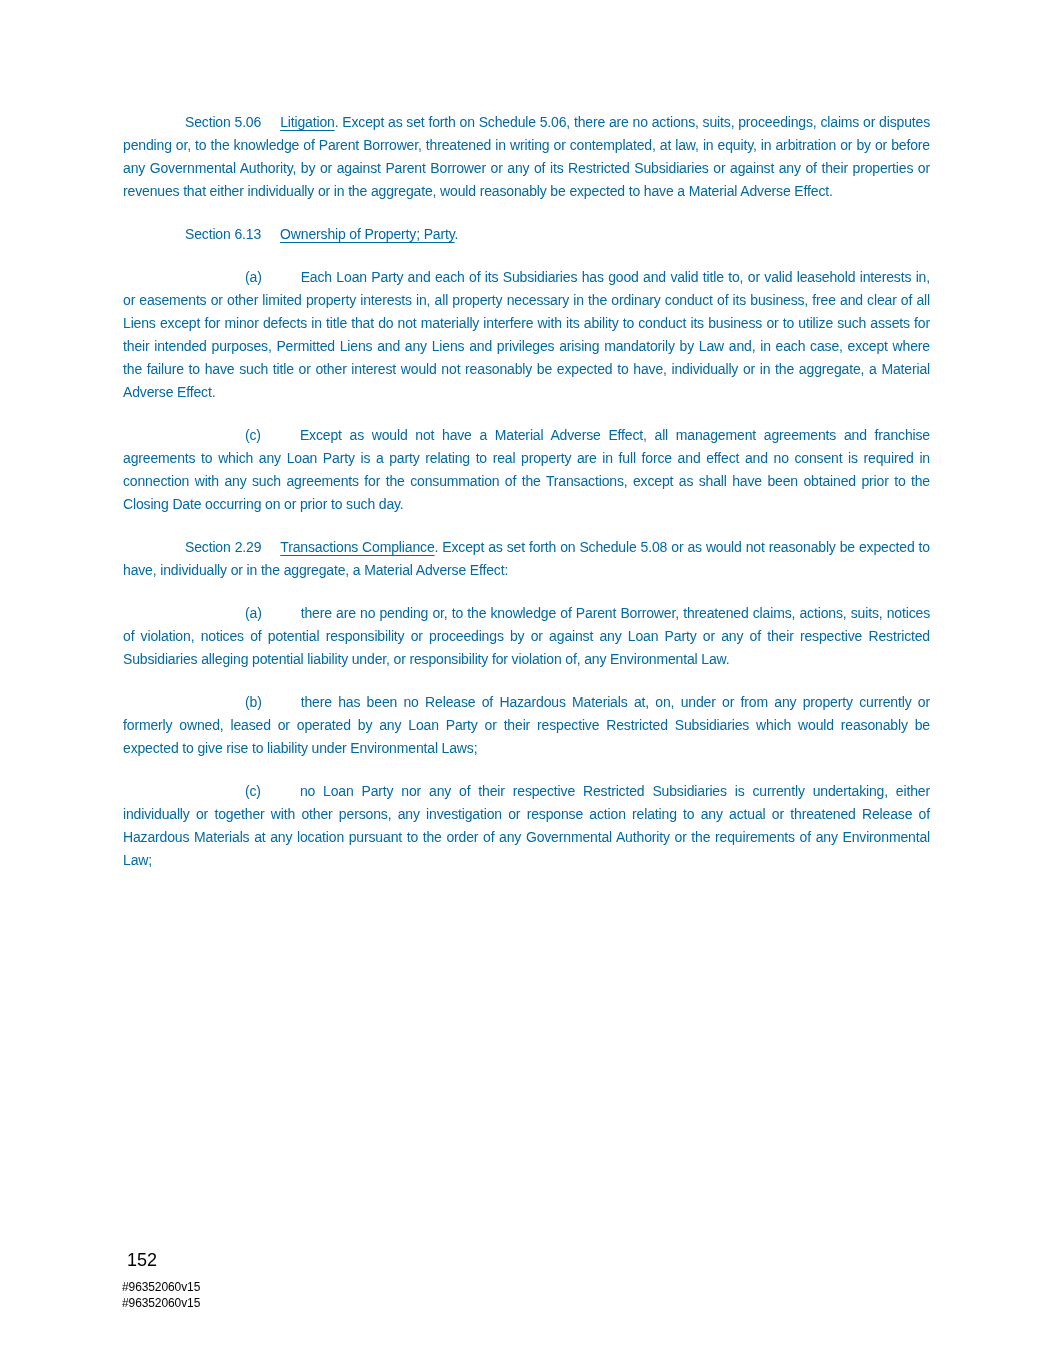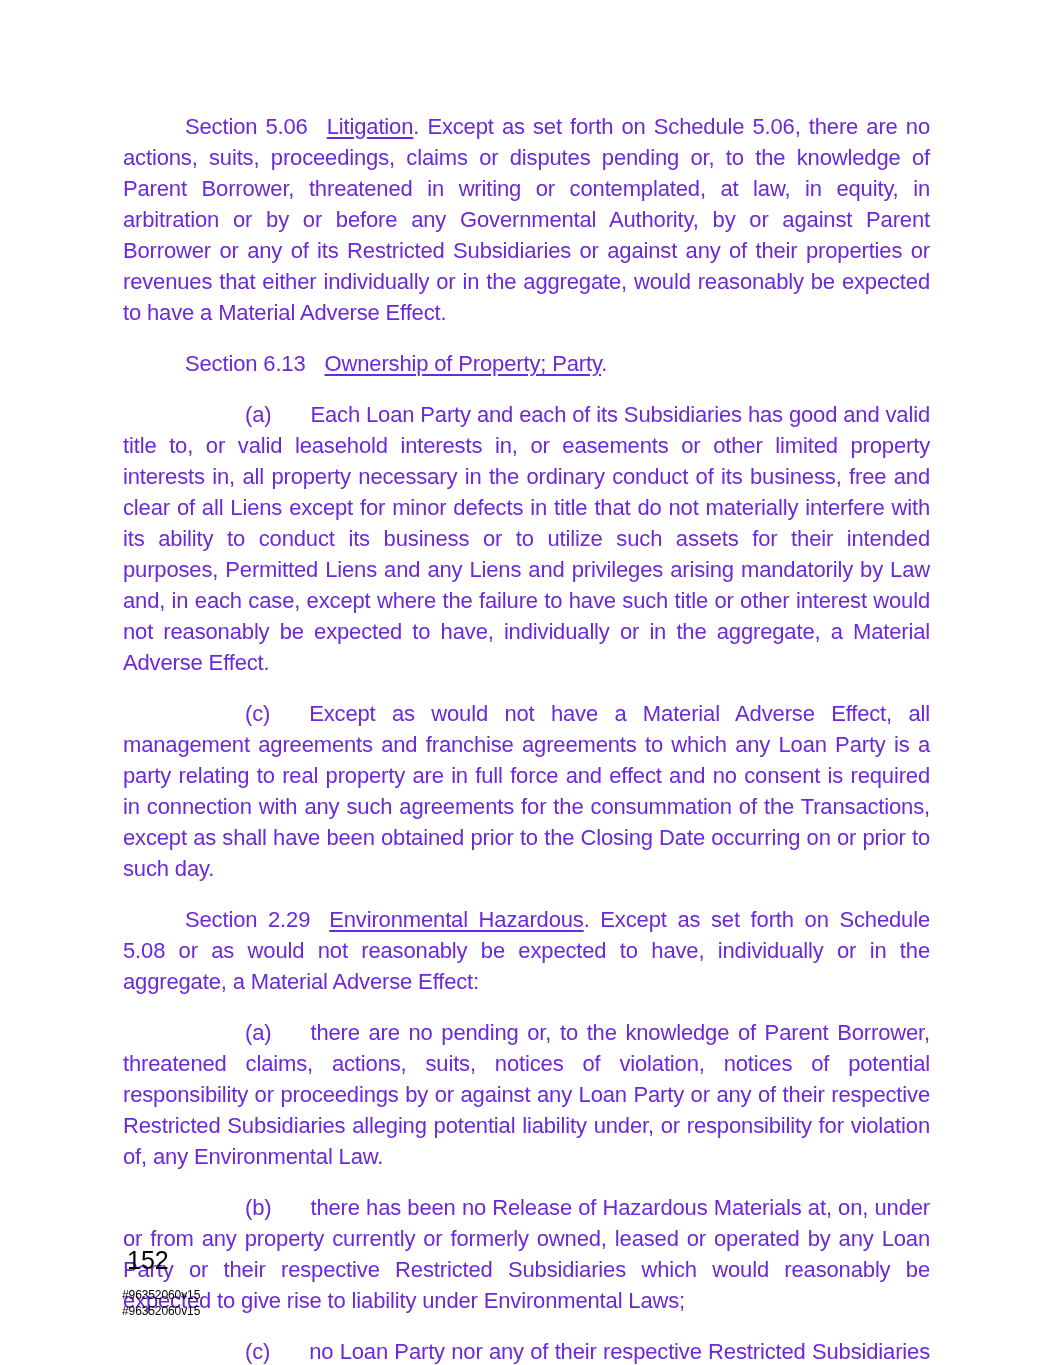--- a/index.html
+++ b/index.html
@@ -13,60 +13,60 @@
     font-family: "Liberation Sans", "DejaVu Sans", sans-serif;
     overflow: hidden;
   }
   .doc {
     position: absolute;
     left: 123px;
     top: 111px;
     width: 807px;
   }
   .para {
-    font-size: 22px;
-    line-height: 31px;
+    font-size: 14px;
+    line-height: 23px;
     letter-spacing: -0.15px;
     text-align: justify;
     margin-bottom: 20px;
-    color: #6d28d9;
+    color: #0369a1;
   }
   .para.section, .para.section-heading { text-indent: 62px; }
   .para.sub { text-indent: 122px; }
   .section-title { text-decoration: underline; text-underline-offset: 3px; }
   .tab { display: inline-block; text-indent: 0; }
   .tab-sm { width: 19px; }
   .tab-lg { width: 39px; }
   .footer {
     position: absolute;
     left: 122px;
     top: 1249px;
   }
   .page-number {
-    font-size: 25px;
+    font-size: 18px;
     line-height: 23px;
     margin-left: 5px;
-    margin-bottom: 16px;
+    margin-bottom: 8px;
   }
   .doc-id {
     font-size: 12px;
     line-height: 15.5px;
     letter-spacing: -0.1px;
   }
 </style>
 </head>
 <body>
 
 <div class="page">
   <main class="doc" id="doc">
       <p class="para section"><span class="section-label">Section 5.06</span><span class="tab tab-sm"></span><span class="section-title">Litigation</span>. Except as set forth on Schedule 5.06, there are no actions, suits, proceedings, claims or disputes pending or, to the knowledge of Parent Borrower, threatened in writing or contemplated, at law, in equity, in arbitration or by or before any Governmental Authority, by or against Parent Borrower or any of its Restricted Subsidiaries or against any of their properties or revenues that either individually or in the aggregate, would reasonably be expected to have a Material Adverse Effect.</p>
       <p class="para section-heading"><span class="section-label">Section 6.13</span><span class="tab tab-sm"></span><span class="section-title">Ownership of Property; Party</span>.</p>
       <p class="para sub"><span class="sub-label">(a)</span><span class="tab tab-lg"></span>Each Loan Party and each of its Subsidiaries has good and valid title to, or valid leasehold interests in, or easements or other limited property interests in, all property necessary in the ordinary conduct of its business, free and clear of all Liens except for minor defects in title that do not materially interfere with its ability to conduct its business or to utilize such assets for their intended purposes, Permitted Liens and any Liens and privileges arising mandatorily by Law and, in each case, except where the failure to have such title or other interest would not reasonably be expected to have, individually or in the aggregate, a Material Adverse Effect.</p>
       <p class="para sub"><span class="sub-label">(c)</span><span class="tab tab-lg"></span>Except as would not have a Material Adverse Effect, all management agreements and franchise agreements to which any Loan Party is a party relating to real property are in full force and effect and no consent is required in connection with any such agreements for the consummation of the Transactions, except as shall have been obtained prior to the Closing Date occurring on or prior to such day.</p>
-      <p class="para section"><span class="section-label">Section 2.29</span><span class="tab tab-sm"></span><span class="section-title">Environmental Hazardous</span>. Except as set forth on Schedule 5.08 or as would not reasonably be expected to have, individually or in the aggregate, a Material Adverse Effect:</p>
+      <p class="para section"><span class="section-label">Section 2.29</span><span class="tab tab-sm"></span><span class="section-title">Transactions Compliance</span>. Except as set forth on Schedule 5.08 or as would not reasonably be expected to have, individually or in the aggregate, a Material Adverse Effect:</p>
       <p class="para sub"><span class="sub-label">(a)</span><span class="tab tab-lg"></span>there are no pending or, to the knowledge of Parent Borrower, threatened claims, actions, suits, notices of violation, notices of potential responsibility or proceedings by or against any Loan Party or any of their respective Restricted Subsidiaries alleging potential liability under, or responsibility for violation of, any Environmental Law.</p>
       <p class="para sub"><span class="sub-label">(b)</span><span class="tab tab-lg"></span>there has been no Release of Hazardous Materials at, on, under or from any property currently or formerly owned, leased or operated by any Loan Party or their respective Restricted Subsidiaries which would reasonably be expected to give rise to liability under Environmental Laws;</p>
       <p class="para sub"><span class="sub-label">(c)</span><span class="tab tab-lg"></span>no Loan Party nor any of their respective Restricted Subsidiaries is currently undertaking, either individually or together with other persons, any investigation or response action relating to any actual or threatened Release of Hazardous Materials at any location pursuant to the order of any Governmental Authority or the requirements of any Environmental Law;</p>
     </main>
   <footer class="footer">
     <div class="page-number">152</div>
     <div class="doc-id">#96352060v15</div>
     <div class="doc-id">#96352060v15</div>
   </footer>
 </div>

